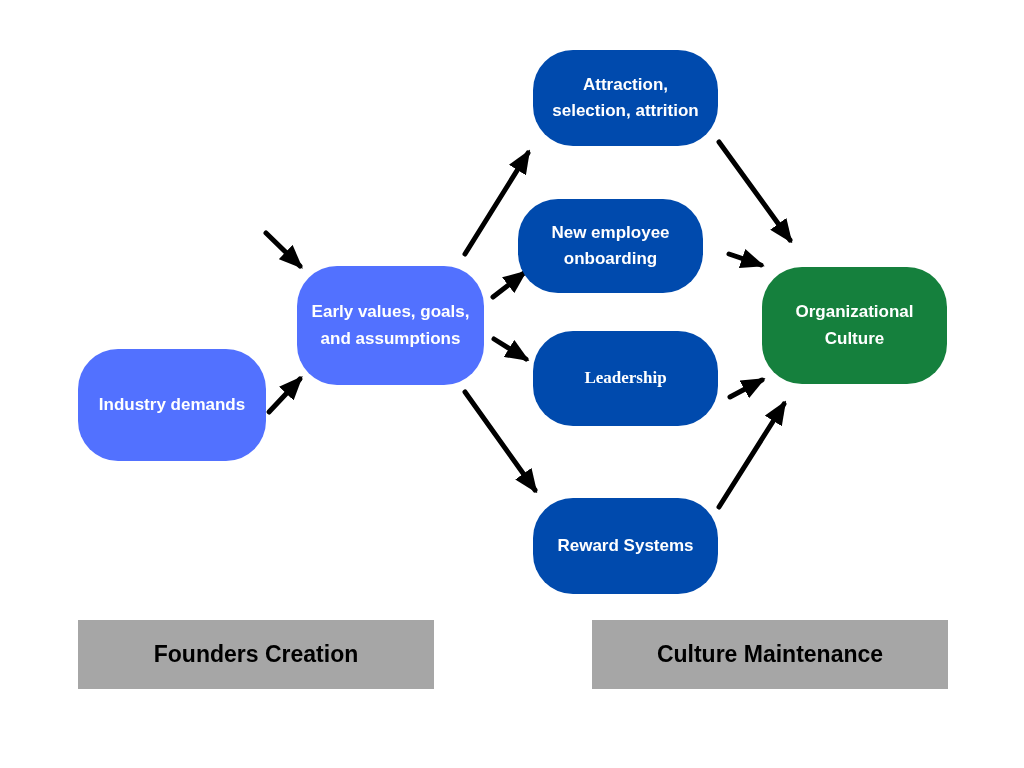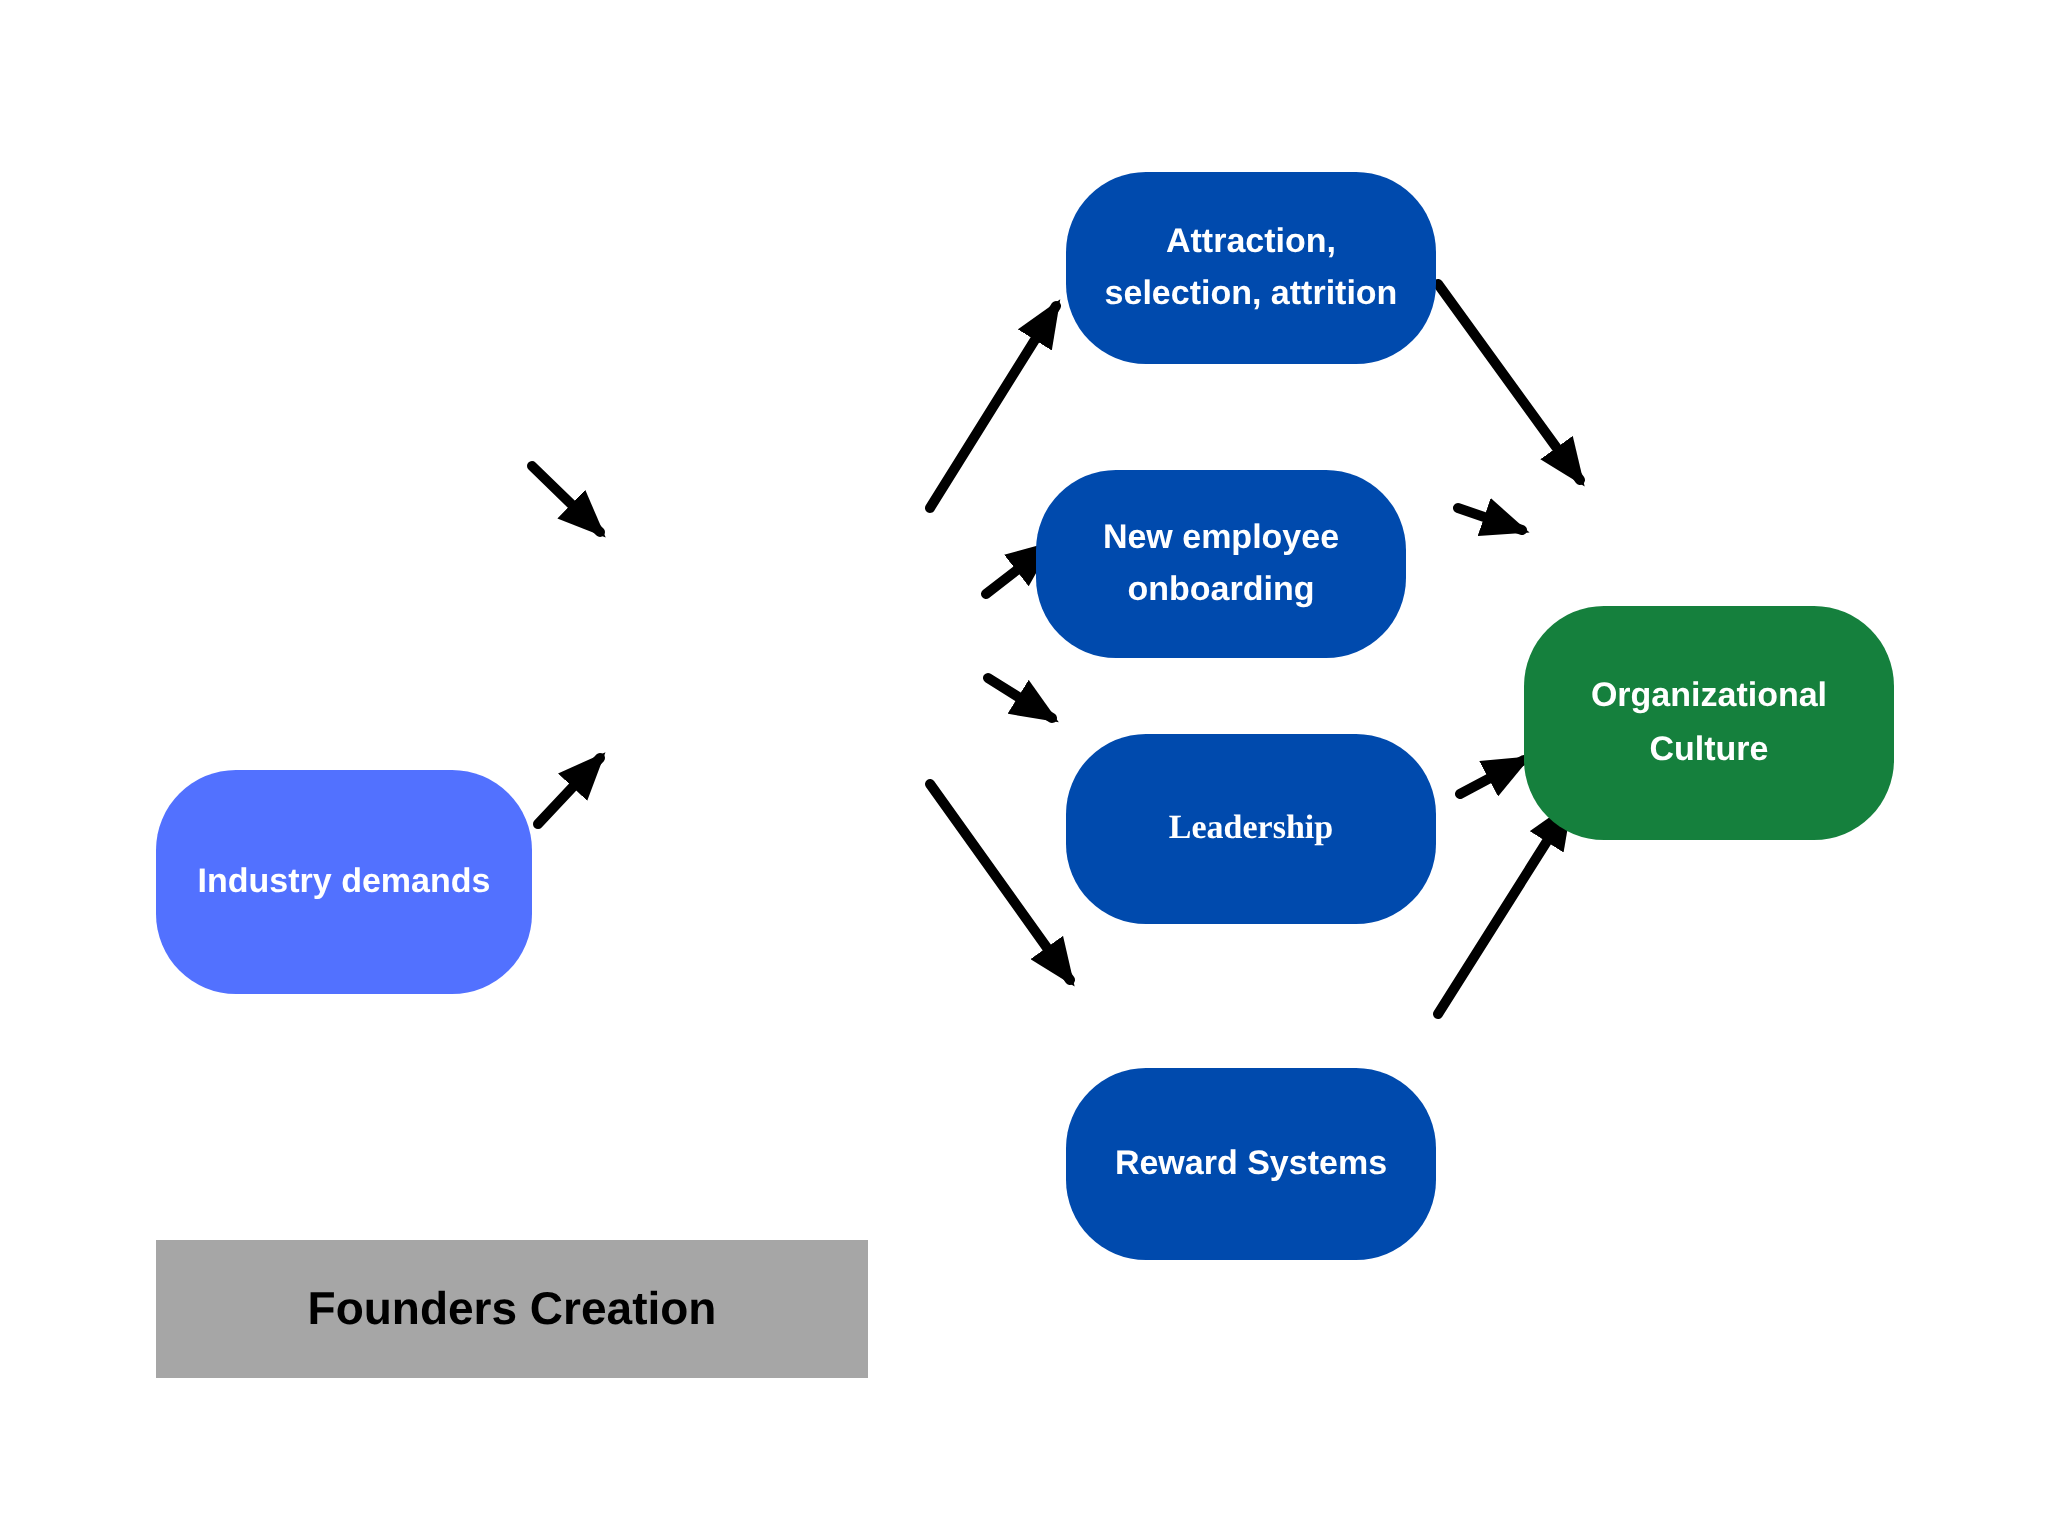--- a/index.html
+++ b/index.html
@@ -22,21 +22,20 @@
     justify-content: center;
     text-align: center;
     color: #ffffff;
     font-weight: bold;
     font-size: 17px;
     line-height: 1.55;
     white-space: pre-line;
     border-radius: 40px;
     box-sizing: border-box;
     padding: 8px 14px;
-    margin-top: 36px;
   }
   
   .n-founders   { left: 78px;  top: 178px; width: 187px; height: 119px; }
   .n-industry   { left: 78px;  top: 349px; width: 188px; height: 112px; align-items: center; }
   .n-early      { left: 297px; top: 266px; width: 187px; height: 119px; }
   
   .n-attraction { left: 533px; top: 50px;  width: 185px; height: 96px;  }
   .n-onboarding { left: 518px; top: 199px; width: 185px; height: 94px;  }
   .n-leadership { left: 533px; top: 331px; width: 185px; height: 95px; font-family: Liberation Serif, serif;  }
   .n-reward     { left: 533px; top: 498px; width: 185px; height: 96px;  }
@@ -88,20 +87,24 @@
     <line x1="729" y1="254" x2="761" y2="265" marker-end="url(#ah)"></line>
     <line x1="730" y1="397" x2="762" y2="380" marker-end="url(#ah)"></line>
     <line x1="719" y1="507" x2="784" y2="404" marker-end="url(#ah)"></line>
   </svg>
 
 
   <div class="node n-industry" style="background: rgb(82, 113, 255);">
     <span>Industry demands</span>
   </div>
 
+  <div class="node n-early" style="background: rgb(82, 113, 255);">
+    <span>Early values, goals,
+and assumptions</span>
+  </div>
 
   <div class="node n-attraction" style="background: rgb(0, 74, 173);">
     <span>Attraction,
 selection, attrition</span>
   </div>
 
   <div class="node n-onboarding" style="background: rgb(0, 74, 173);">
     <span>New employee
 onboarding</span>
   </div>
@@ -116,14 +119,17 @@
 
   <div class="node n-orgculture" style="background: #15803d;">
     <span>Organizational
 Culture</span>
   </div>
 
   <div class="section-label s-creation" style="background: rgb(166, 166, 166);">
     <span>Founders Creation</span>
   </div>
 
+  <div class="section-label s-maintenance" style="background: rgb(166, 166, 166);">
+    <span>Culture Maintenance</span>
+  </div>
 
 </div>
 
 </body></html>

